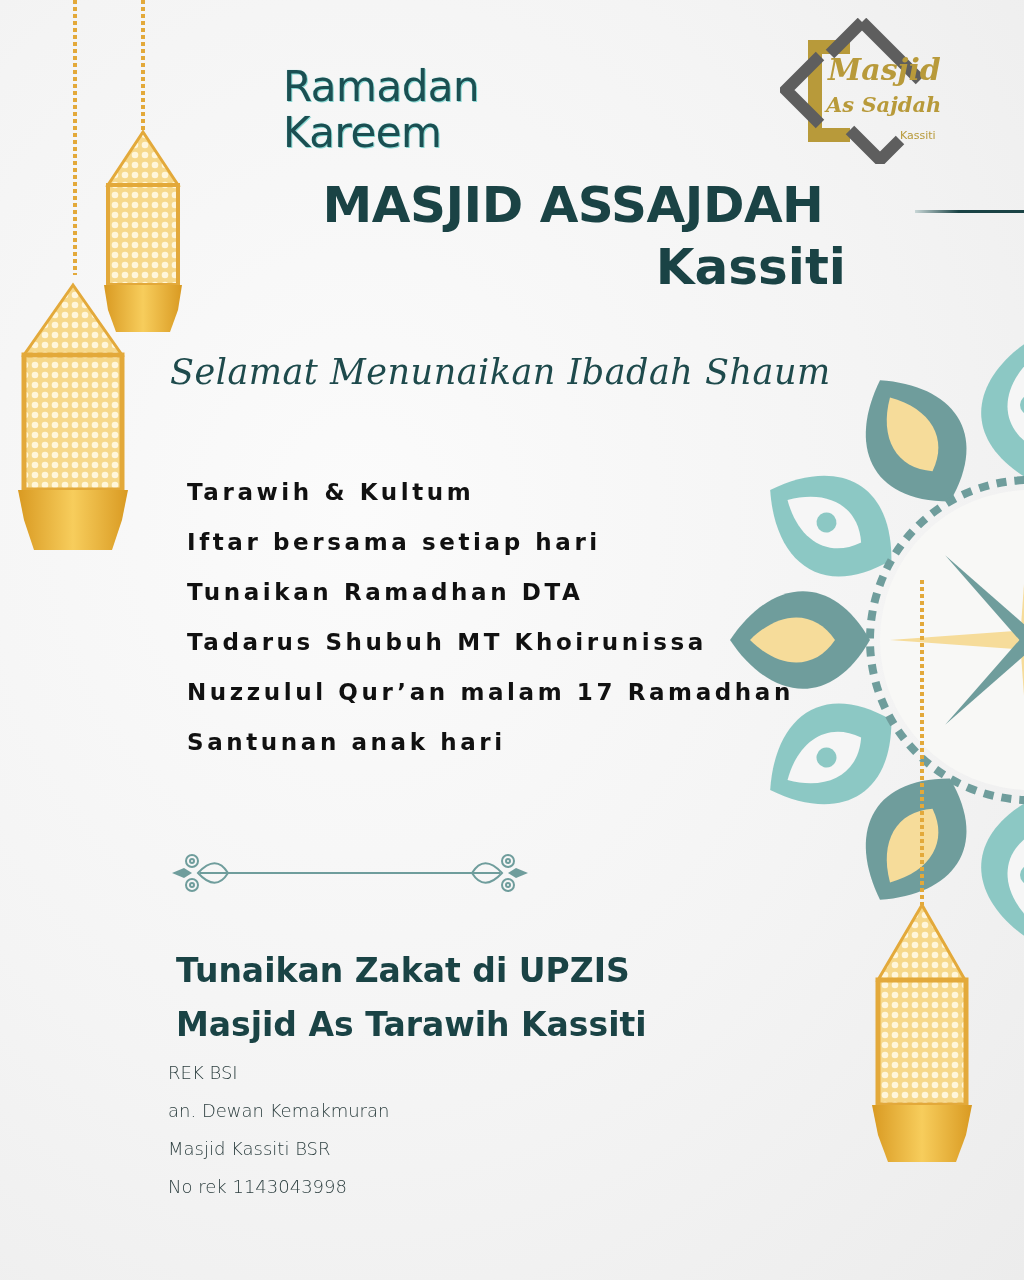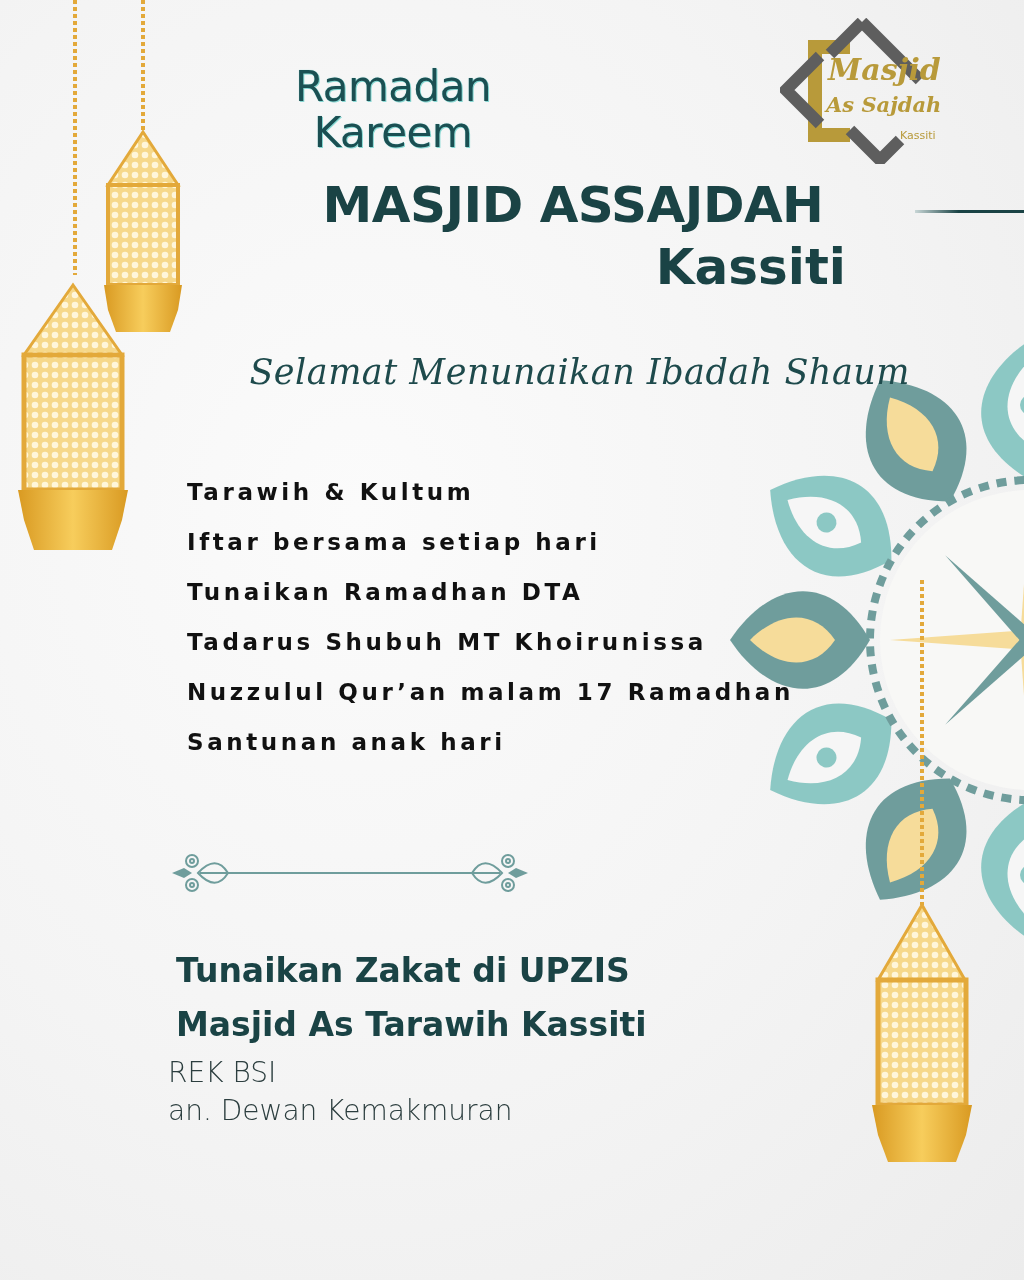--- a/index.html
+++ b/index.html
@@ -5,58 +5,58 @@
     html, body { margin: 0; padding: 0; }
     body {
       width: 1024px; height: 1280px; overflow: hidden; position: relative;
       background: radial-gradient(ellipse at 35% 40%, #fbfbfb 0%, #f4f4f4 55%, #ececec 100%);
       font-family: "DejaVu Sans", sans-serif;
     }
     .abs { position: absolute; }
 
     
     .ramadan {
-      left: 283px; top: 64px; width: 220px; text-align: center;
+      left: 283px; top: 64px; width: 220px; text-align: left;
       font-family: "DejaVu Sans", sans-serif; font-size: 42px; line-height: 46px;
       color: #1b4f52; letter-spacing: -0.5px;
       text-shadow: 0 0 1px #7fd3cf, 1px 1px 0 #8ad9d4;
     }
     .masjid-title {
       left: 300px; top: 176px; width: 546px; text-align: center;
       font-family: "DejaVu Sans", sans-serif; font-weight: bold; font-size: 50px; line-height: 58px;
       color: #1a4345; letter-spacing: -0.5px;
     }
     .masjid-sub {
       left: 300px; top: 238px; width: 546px; text-align: right;
       font-weight: bold; font-size: 50px; line-height: 58px; color: #1a4345;
     }
     .script {
       left: 170px; top: 352px; width: 740px;
       font-family: "DejaVu Serif", serif; font-style: italic; font-size: 35px;
-      color: #1e4a4c; letter-spacing: 0.5px; text-align: right;
+      color: #1e4a4c; letter-spacing: 0.5px;
     }
 
     
     .activities { left: 171px; top: 458px; width: 680px; margin: 16px; padding: 0; list-style: none; }
     .activities li {
       font-family: "DejaVu Sans", sans-serif; font-weight: bold; font-size: 23px;
       letter-spacing: 3.6px; color: #111; height: 50px; line-height: 36px;
     }
 
     
     .divider { left: 170px; top: 850px; width: 360px; height: 46px; }
 
     
     .zakat-title {
       left: 176px; top: 944px; width: 600px;
       font-weight: bold; font-size: 33px; line-height: 54px; color: #1a4345;
     }
     .bank { left: 168px; top: 1054px; width: 500px; }
     .bank div {
-      font-family: "DejaVu Sans", sans-serif; font-size: 28px; line-height: 38px; color: #2c3e3f;
+      font-family: "DejaVu Sans", sans-serif; font-size: 18px; line-height: 38px; color: #2c3e3f;
       font-weight: 300;
     }
 
     
     .logo { left: 780px; top: 18px; width: 170px; height: 146px; }
     .logo-text1 {
       left: 828px; top: 52px; font-family: "DejaVu Serif", serif; font-style: italic; font-weight: bold;
       font-size: 30px; color: #b89a3a;
     }
     .logo-text2 {
@@ -226,13 +226,15 @@
   <path d="M358,23 L346,18 L338,23 L346,28Z" fill="#6f9d9c"></path>
 </svg>
 
 <div class="abs zakat-title">
   <div>Tunaikan Zakat di UPZIS</div>
   <div>Masjid As Tarawih Kassiti</div>
 </div>
 <div class="abs bank">
   <div>REK BSI</div>
   <div>an. Dewan Kemakmuran</div>
+  <div>Masjid Kassiti BSR</div>
+  <div>No rek  1143043998</div>
 </div>
 
 </body></html>

